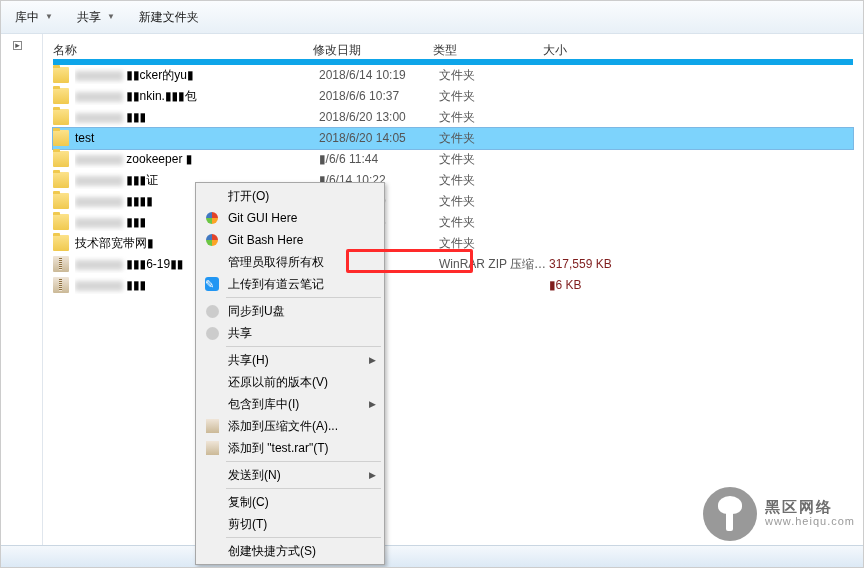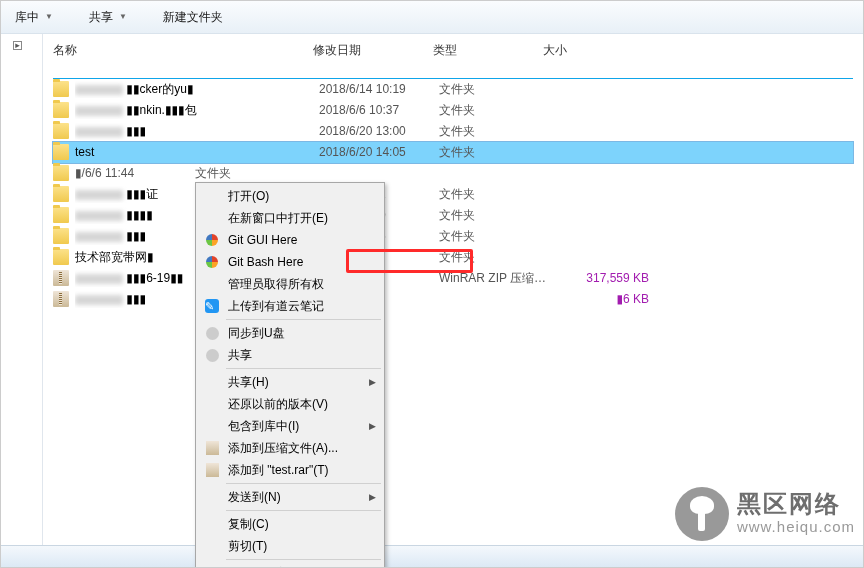--- a/index.html
+++ b/index.html
@@ -1,60 +1,60 @@
 <!DOCTYPE html>
 <html><head>
 <meta charset="utf-8">
 <style>
 *{box-sizing:border-box;margin:0;padding:0}
 body{font:12px/1.4 "Microsoft YaHei","Segoe UI",Tahoma,sans-serif;background:#fff;color:#000;width:864px;height:568px;overflow:hidden;position:relative;border:1px solid #ccc}
-.toolbar{height:33px;background:linear-gradient(#fafcfe,#e8f0f7);border-bottom:1px solid #d9e3ec;display:flex;align-items:center;padding:0 6px;gap:20px}
+.toolbar{height:33px;background:linear-gradient(#fafcfe,#e8f0f7);border-bottom:1px solid #d9e3ec;display:flex;align-items:center;padding:0 6px;gap:8px}
 .toolbar-item{padding:3px 8px;cursor:default;color:#1a1a1a;display:flex;align-items:center;gap:4px}
 .dd{font-size:8px;color:#666;margin-left:2px}
 .content{display:flex;height:calc(100% - 33px - 22px)}
 .tree{width:42px;border-right:1px solid #e0e6ed;padding-top:7px}
 .tree-toggle{width:9px;height:9px;margin-left:12px;text-align:center;line-height:7px;font-size:9px;border:1px solid #888;color:#555;cursor:pointer;display:block}
 .list{flex:1;padding:6px 10px 0 10px;position:relative}
-.headers{display:flex;border-bottom:1px solid #0ea5e9;padding:2px 0 19px 0;color:#333}
+.headers{display:flex;border-bottom:6px solid #0ea5e9;padding:2px 0 0 0;color:#333}
 .headers>div{cursor:default}
 .h-name{width:260px}
 .h-date{width:120px}
 .h-type{width:110px}
 .h-size{width:100px}
 .rows{}
 .row{display:flex;align-items:center;height:21px;padding:0}
 .row.sel{background:#7dd3fc;outline:1px solid #7cb8e4}
 .row .ico{width:16px;height:16px;margin-right:6px;flex:0 0 16px}
 .row .ico.folder{background:linear-gradient(#fce28a,#f0c94e);border-radius:1px;position:relative}
 .row .ico.folder::before{content:"";position:absolute;top:-2px;left:0;width:7px;height:3px;background:#f0c94e;border-radius:1px 1px 0 0}
 .row .ico.zip{background:linear-gradient(#efe5d8,#cbb997);border-radius:1px;position:relative}
 .row .ico.zip::after{content:"";position:absolute;left:6px;top:2px;width:3px;height:12px;background:repeating-linear-gradient(#8a6d3b 0 1px,#efe5d8 1px 2px)}
 .cname{width:244px;white-space:nowrap;overflow:hidden}
 .cdate{width:120px;color:#555}
 .ctype{width:110px;color:#555;white-space:nowrap;overflow:hidden;text-overflow:ellipsis}
-.csize{width:100px;color:#a21caf;text-align:right}
+.csize{width:100px;color:#7f1d1d;text-align:left}
 .pix{display:inline-block;width:48px;height:10px;vertical-align:middle;filter:blur(2px);background:#bbb;opacity:.6}
 .ctx{position:absolute;left:152px;top:148px;width:190px;background:#f0f0f0;border:1px solid #a7a7a7;box-shadow:2px 2px 4px rgba(0,0,0,.25);padding:2px;font-size:12px}
 .mi{display:flex;align-items:center;height:22px;padding:0 18px 0 30px;cursor:default;position:relative}
 .mi.bold{font-weight:normal}
 .sep{height:1px;background:#d0d0d0;margin:2px 1px 2px 28px}
 .arr{position:absolute;right:6px;font-size:9px;color:#555}
 .mi .mico{position:absolute;left:6px;width:16px;height:16px;display:flex;align-items:center;justify-content:center;font-size:11px}
 .git-ico{background:conic-gradient(#e24329 0 25%,#fca326 0 50%,#6cc644 0 75%,#4078c0 0);border-radius:50%;width:12px;height:12px}
 .cloud-ico{width:14px;height:14px;background:#2196f3;border-radius:3px;color:#fff;line-height:14px}
 .rar-ico{background:linear-gradient(#efe5d8,#cbb997);width:13px;height:14px}
 .ydisk{width:13px;height:13px;background:#ccc;border-radius:50%}
 .hl{position:absolute;border:3px solid #ff2a2a;left:150px;top:66px;width:127px;height:24px;pointer-events:none;border-radius:2px}
 .status{height:22px;background:linear-gradient(#f4f8fc,#dce9f5);border-top:1px solid #c9d6e2;padding:3px 8px;font-size:11px;color:#333}
 .water{position:absolute;right:8px;bottom:26px;display:flex;align-items:center;gap:8px;opacity:.85}
 .water .logo{width:54px;height:54px;background:#888;border-radius:50%;position:relative}
 .water .logo::before{content:"";position:absolute;top:9px;left:15px;width:24px;height:18px;background:#fff;border-radius:50% 50% 40% 40%}
 .water .logo::after{content:"";position:absolute;top:24px;left:23px;width:7px;height:20px;background:#fff;border-radius:2px}
-.water .txt{color:#555;font-weight:bold;font-size:24px;letter-spacing:2px;line-height:1}
-.water .sub{font-size:15px;color:#888;letter-spacing:1px}
+.water .txt{color:#555;font-weight:bold;font-size:15px;letter-spacing:2px;line-height:1}
+.water .sub{font-size:11px;color:#888;letter-spacing:1px}
 </style>
 </head>
 <body>
 
 <div class="toolbar">
   <div class="toolbar-item">
       <span>库中</span>
       <span class="dd">▼</span>
     </div>
   <div class="toolbar-item">
@@ -100,20 +100,21 @@
         </div>
         <div class="row sel">
           <span class="ico folder"></span>
           <span class="cname">test</span>
           <span class="cdate">2018/6/20 14:05</span>
           <span class="ctype">文件夹</span>
           <span class="csize"></span>
         </div>
         <div class="row">
           <span class="ico folder"></span>
+          <span class="cname"><span class="pix"></span> zookeeper ▮</span>
           <span class="cdate">▮/6/6 11:44</span>
           <span class="ctype">文件夹</span>
           <span class="csize"></span>
         </div>
         <div class="row">
           <span class="ico folder"></span>
           <span class="cname"><span class="pix"></span> ▮▮▮证</span>
           <span class="cdate">▮/6/14 10:22</span>
           <span class="ctype">文件夹</span>
           <span class="csize"></span>
@@ -150,21 +151,20 @@
           <span class="ico zip"></span>
           <span class="cname"><span class="pix"></span> ▮▮▮</span>
           <span class="cdate">▮</span>
           <span class="ctype"></span>
           <span class="csize">▮6 KB</span>
         </div>
       </div>
 
     <div class="ctx">
       <div class="mi bold">打开(O)</div>
-      <div class="mi">在新窗口中打开(E)</div>
       <div class="mi">
           <span class="mico">
             <span class="git-ico"></span>
           </span>
           <span>Git GUI Here</span>
         </div>
       <div class="mi">
           <span class="mico">
             <span class="git-ico"></span>
           </span>

